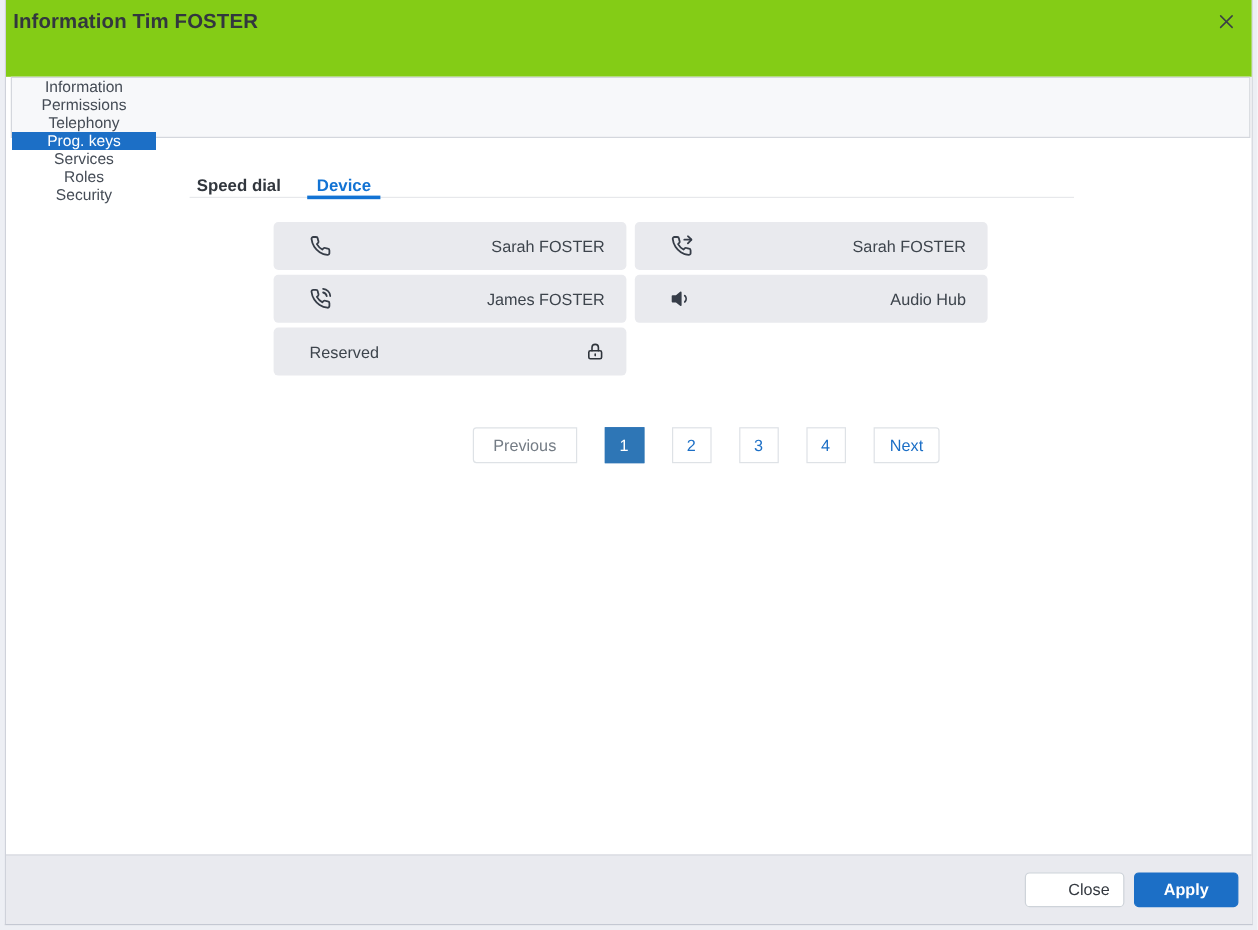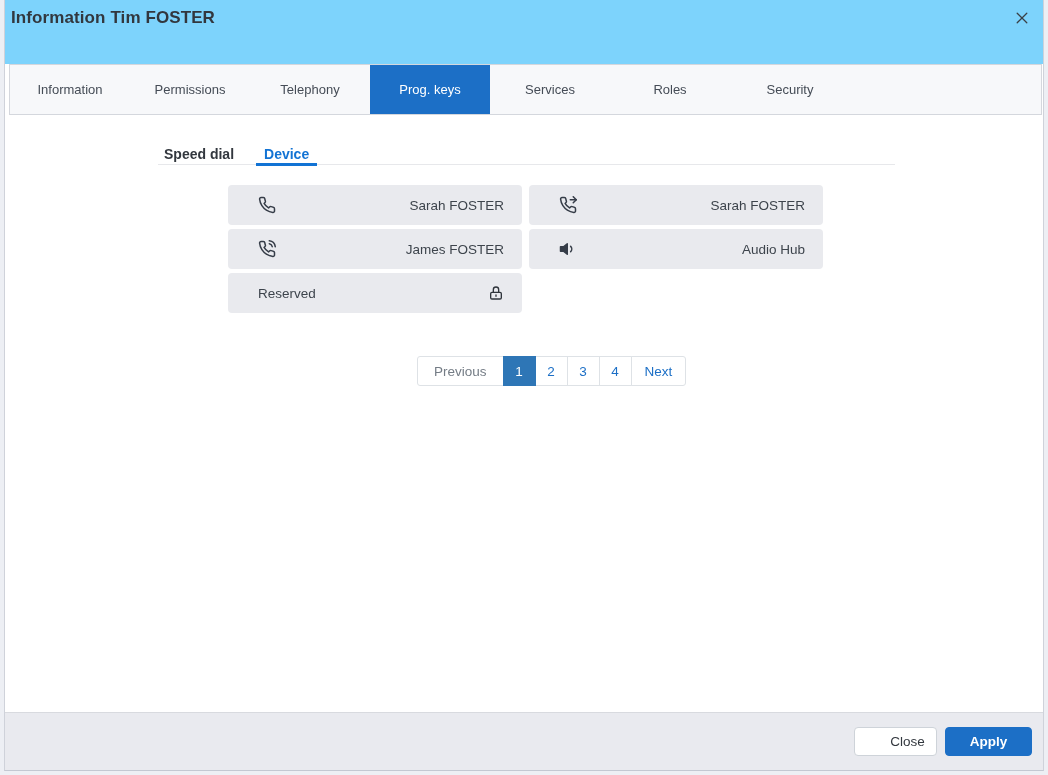--- a/index.html
+++ b/index.html
@@ -10,35 +10,35 @@
     color:#3a414b;
     position:relative;
     overflow:hidden;
   }
   .modal {
     position:absolute; left:4px; top:0; width:1040px; height:771px;
     background:#ffffff;
     border-left:1px solid #cfd2da; border-right:1px solid #cfd2da; border-bottom:1px solid #c4c8d2;
   }
   
-  .modal-header { position:absolute; left:0; top:0; width:100%; height:64px; background:#7dd3fc;padding-left:24px; }
+  .modal-header { position:absolute; left:0; top:0; width:100%; height:64px; background:#84cc16;padding-left:24px; }
   .modal-title {
     position:absolute; left:6px; top:8px;
     font-size:17px; font-weight:700; color:#32373e; letter-spacing:0.1px;
   }
   .close-btn {
     position:absolute; right:10px; top:7px; width:22px; height:22px;
     background:none; border:none; cursor:pointer; color:#3a4046;
     display:flex; align-items:center; justify-content:center;
   }
   
   .tabbar {
     position:absolute; left:4px; top:64px; width:1033px; height:51px;
     background:#f7f8fa; border:1px solid #d4d7dd;
-    display:flex; align-items:stretch;
+    display:flex; align-items:stretch;flex-direction:column;
   }
   .tab {
     width:120px; display:flex; align-items:center; justify-content:center;
     font-size:13px; color:#454c56; cursor:pointer;
   }
   .tab.active { background:var(--accent); color:#ffffff; }
   
   .subtabs {
     position:absolute; left:153px; top:132px; width:737px; height:33px;
     display:flex; gap:26px; padding:0 4px;
@@ -61,21 +61,21 @@
   }
   .key {
     height:40px; background:var(--key-bg); border-radius:4px;
     display:flex; align-items:center; padding:0 18px 0 30px;
     font-size:13.5px; color:#3d444c; cursor:pointer;justify-content:space-between;
   }
   .key .kicon { display:flex; align-items:center; color:#363d48; margin-right:13px; }
   .key.reserved { padding-left:30px; }
   .key .right-icon { margin-left:auto; margin-right:0; color:#2f343b; }
   
-  .pagination { position:absolute; left:412px; top:356px; display:flex; }
+  .pagination { position:absolute; left:389px; top:356px; display:flex;gap:24px; }
   .page {
     height:30px; background:#ffffff; border:1px solid #dee2e6; margin-left:-1px;
     display:flex; align-items:center; justify-content:center;
     font-size:13.5px; color:var(--accent); cursor:pointer;
   }
   .page.prev { padding:0 16px; color:#747c85; border-radius:3px 0 0 3px; margin-left:0; }
   .page.num { width:33px; }
   .page.num.active { background:var(--page-active); border-color:var(--page-active); color:#ffffff; z-index:1; }
   .page.next { padding:0 13px; border-radius:0 3px 3px 0; }
   

